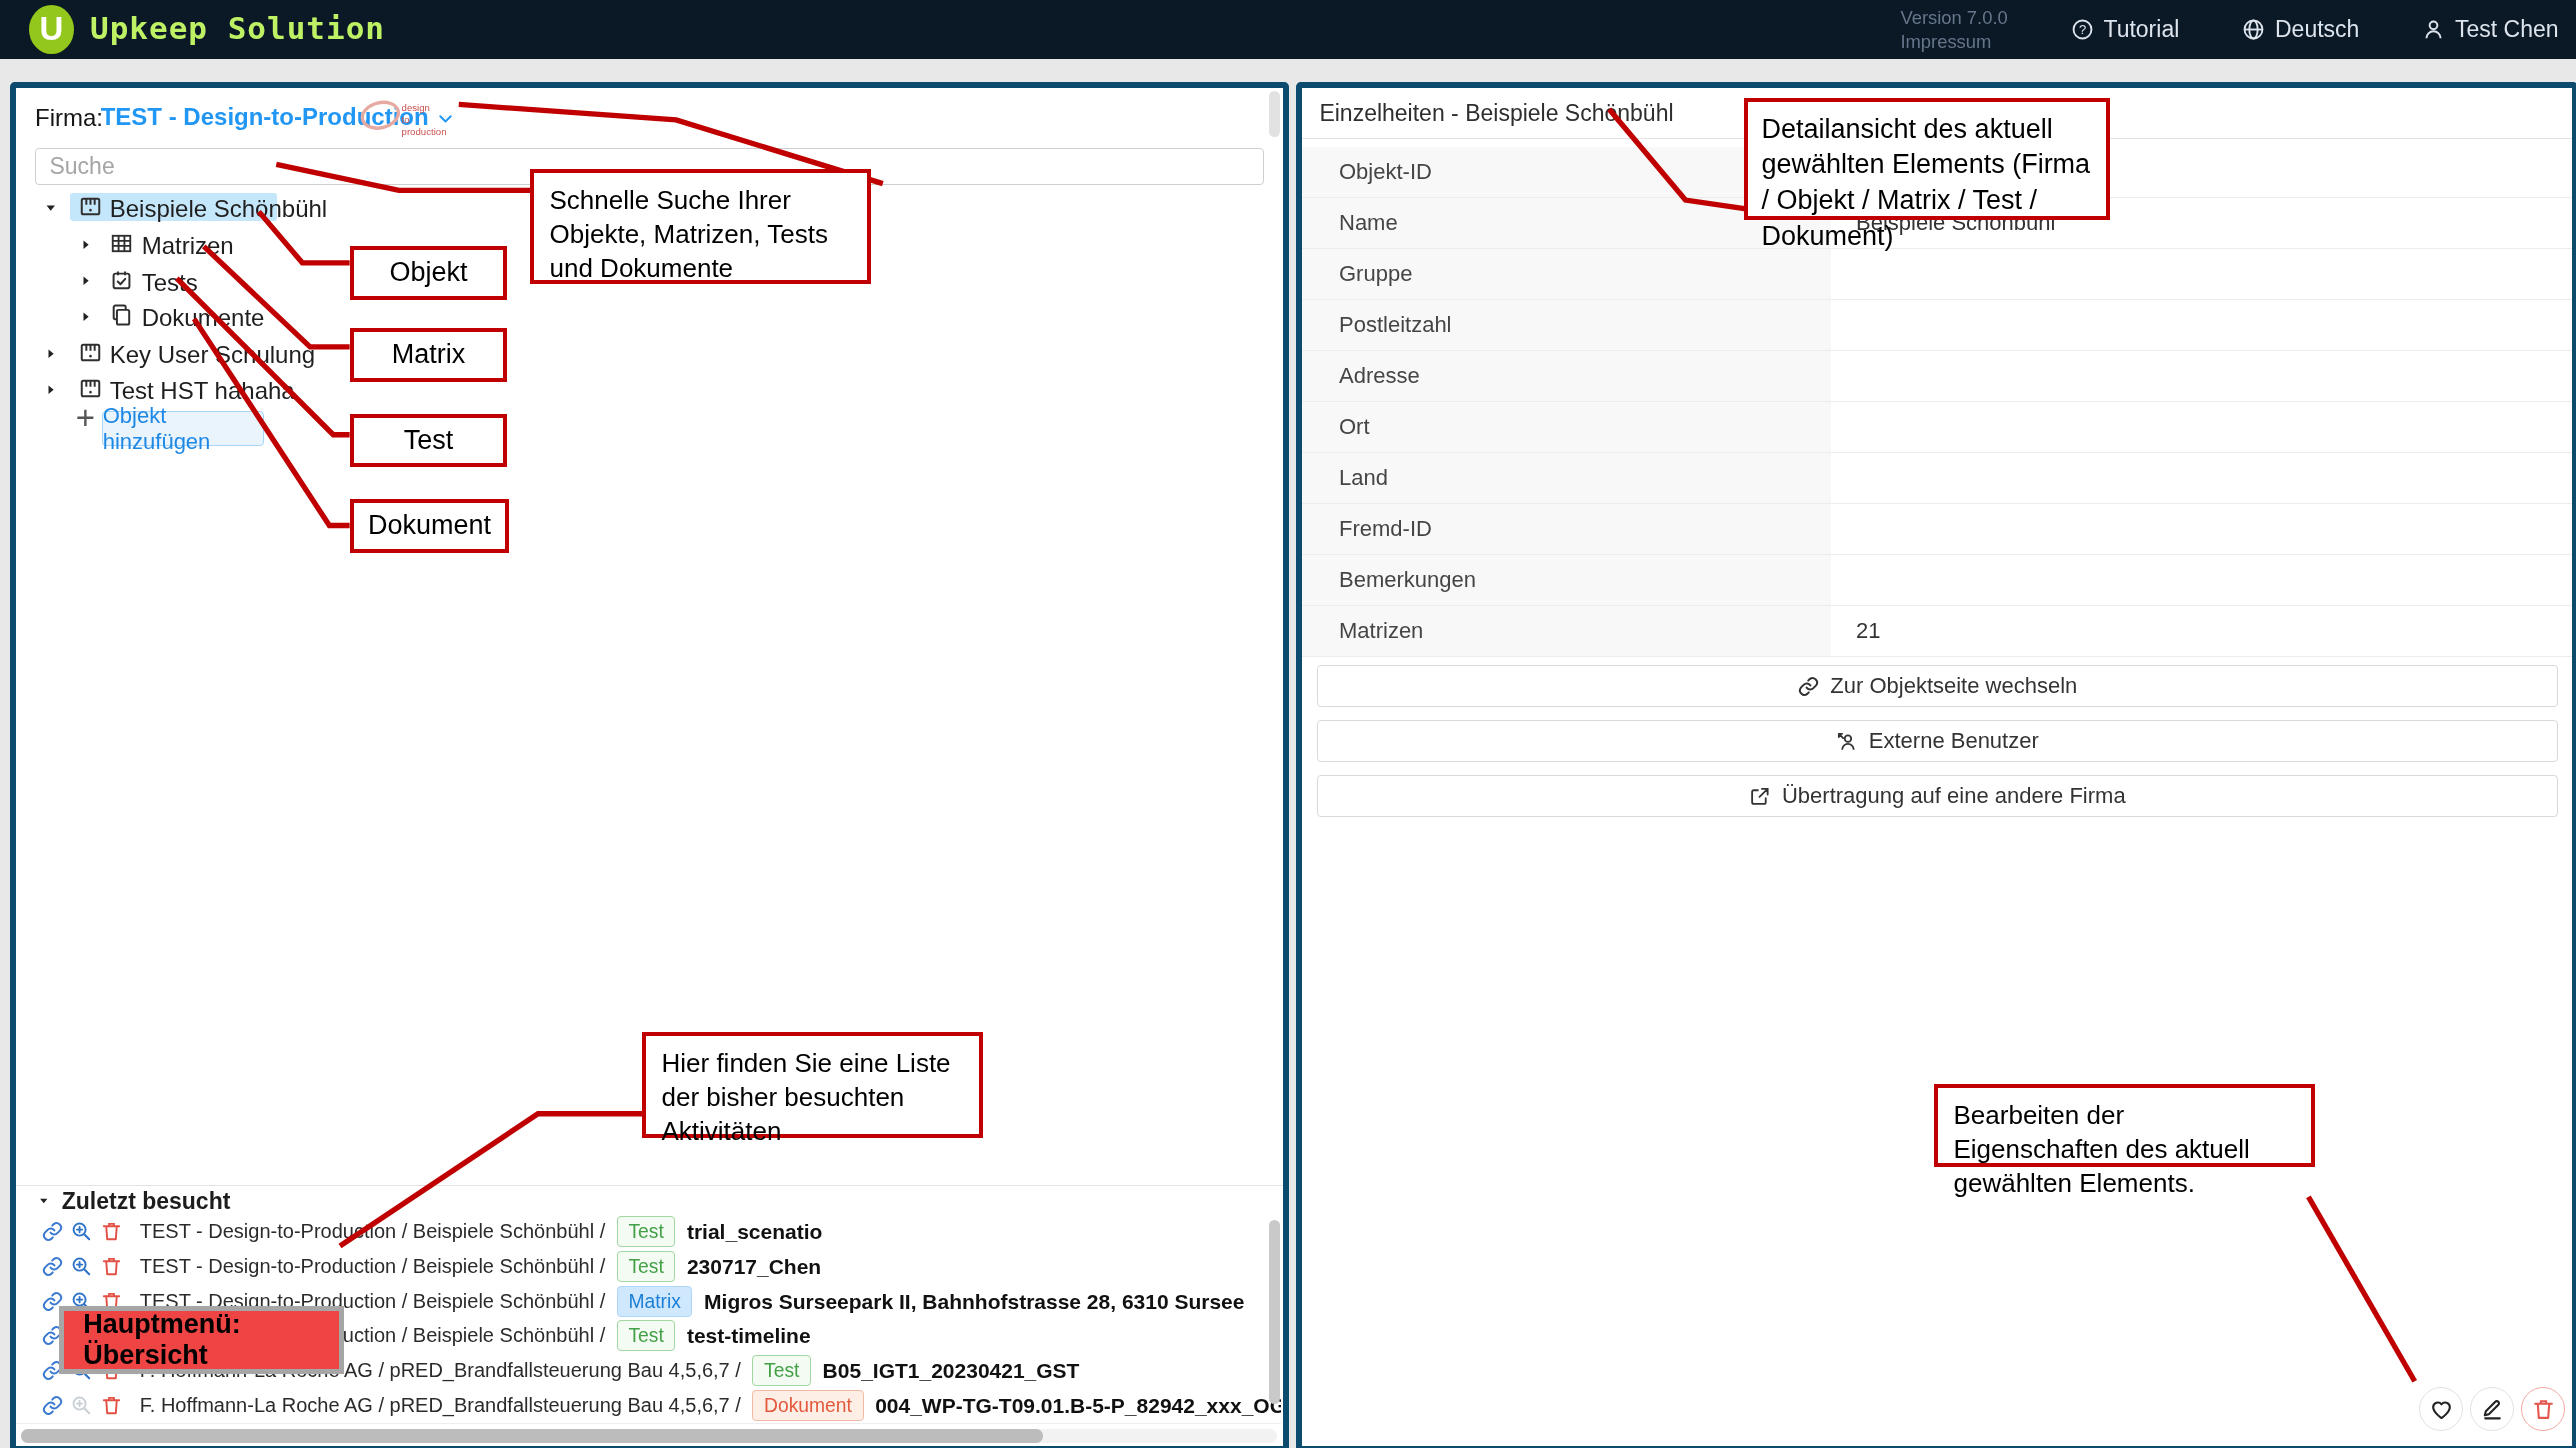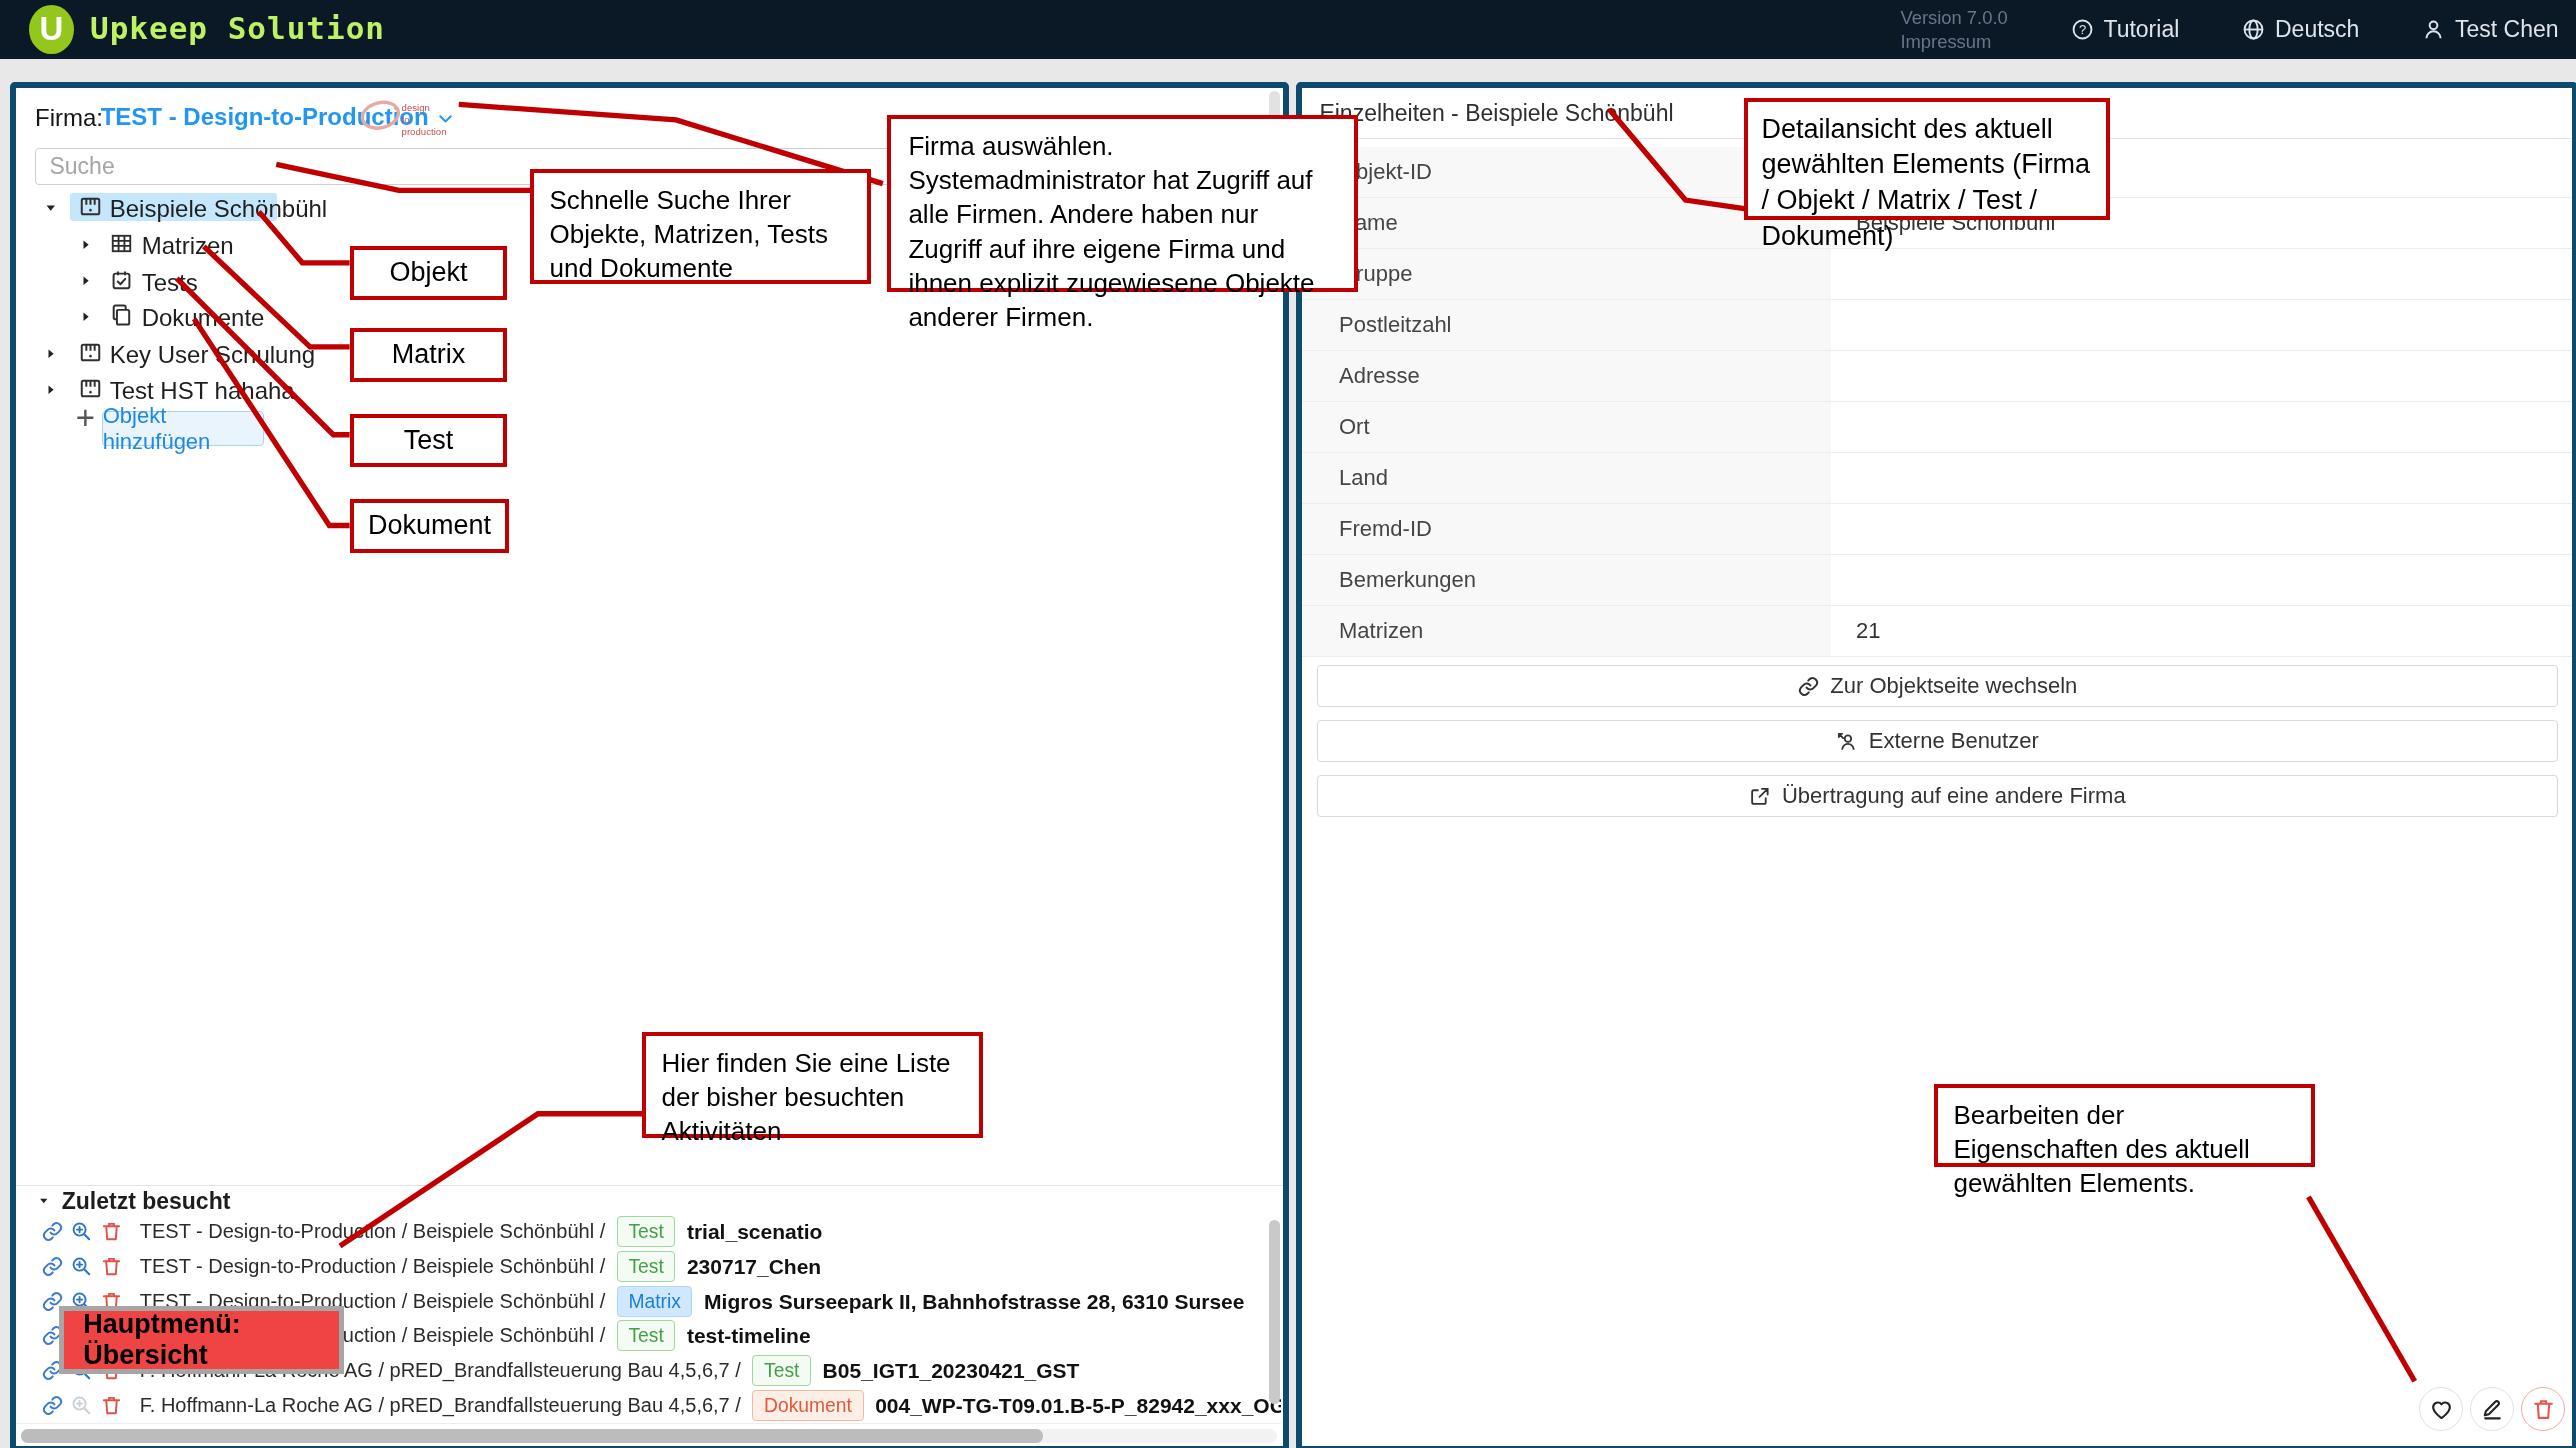--- a/index.html
+++ b/index.html
@@ -456,21 +456,20 @@
     <polyline points="268,219 313,272 362,272" fill="none" stroke="#c00000" stroke-width="5.5"></polyline>
     <polyline points="211,255 321,359 362,359" fill="none" stroke="#c00000" stroke-width="5.5"></polyline>
     <polyline points="183,288 345,450 362,450" fill="none" stroke="#c00000" stroke-width="5.5"></polyline>
     <polyline points="201,330 341,544 362,544" fill="none" stroke="#c00000" stroke-width="5.5"></polyline>
     <polyline points="1666,113 1745,207 1806,216" fill="none" stroke="#c00000" stroke-width="5.5"></polyline>
     <polyline points="352,1290 557,1153 665,1153" fill="none" stroke="#c00000" stroke-width="5.5"></polyline>
     <polyline points="2390,1239 2500,1430" fill="none" stroke="#c00000" stroke-width="5.5"></polyline>
   </svg>
 
   <div class="anno" style="left:530px;top:169px;width:341px;height:115px">Schnelle Suche Ihrer Objekte, Matrizen, Tests und Dokumente</div>
-  <div class="anno" style="left:887px;top:115px;width:471px;height:177px;padding:9.7px 17.4px">Firma auswählen. Systemadministrator hat Zugriff auf alle Firmen. Andere haben nur Zugriff auf ihre eigene Firma und ihnen explizit zugewiesene Objekte anderer Firmen.</div>
   <div class="anno small" style="left:350px;top:246px;width:157px;height:54px">Objekt</div>
   <div class="anno small" style="left:350px;top:328px;width:157px;height:54px">Matrix</div>
   <div class="anno small" style="left:350px;top:414px;width:157px;height:53px">Test</div>
   <div class="anno small" style="left:350px;top:499px;width:159px;height:54px">Dokument</div>
   <div class="anno" style="left:1744px;top:98px;width:366px;height:122px;font-size:27px;padding:9.7px 13.5px">Detailansicht des aktuell gewählten Elements (Firma / Objekt / Matrix / Test / Dokument)</div>
   <div class="anno" style="left:642px;top:1032px;width:341px;height:106px">Hier finden Sie eine Liste der bisher besuchten Aktivitäten</div>
   <div class="anno" style="left:1934px;top:1084px;width:381px;height:83px">Bearbeiten der Eigenschaften des aktuell gewählten Elements.</div>
   <div id="anno-main-menu" style="left:59px;top:1306px;width:285px;height:68px">Hauptmenü: Übersicht</div>
 
 </div>

